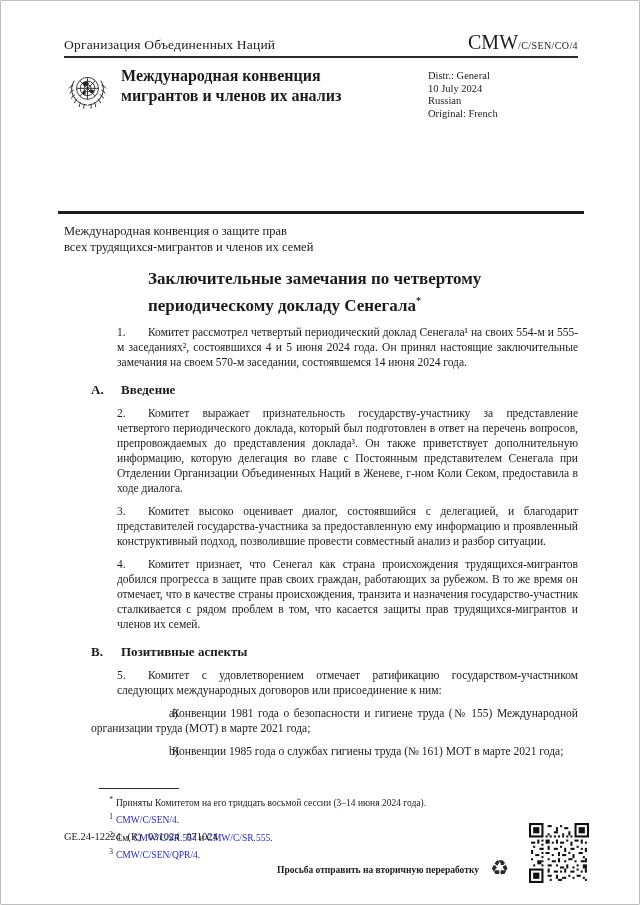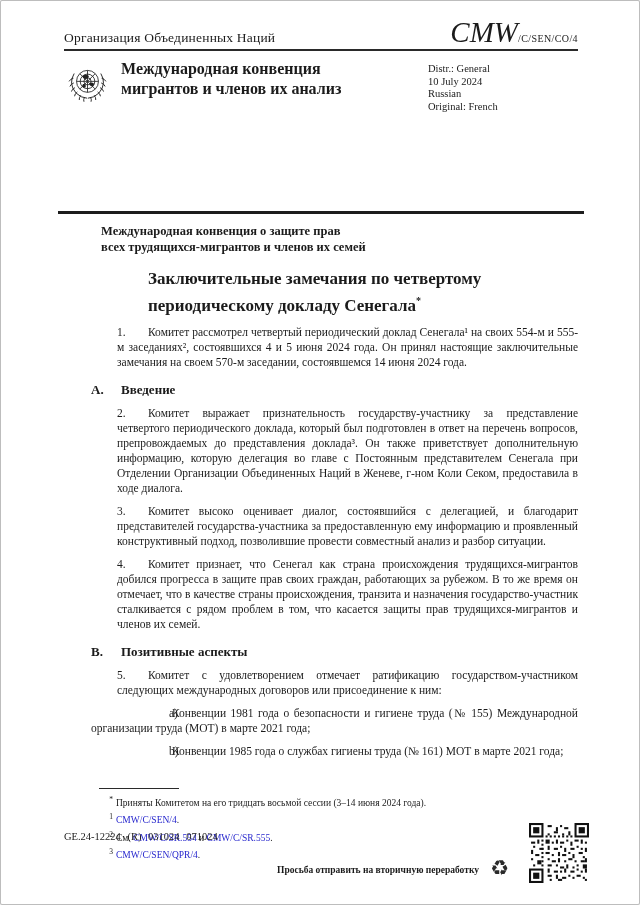--- a/index.html
+++ b/index.html
@@ -6,35 +6,35 @@
   .page {
     position:relative; width:638px; height:903px; margin:0 auto;
     background:#ffffff; border:1px solid #bdbdbd; border-radius:2px;
     font-family:"Liberation Serif","DejaVu Serif",serif; color:#1b1b1b;
     overflow:hidden;
   }
   
   .top-header { position:absolute; top:0; left:63px; right:61px; }
   .masthead {
     display:flex; justify-content:space-between; align-items:flex-end;
-    padding-top:20px; padding-bottom:3px; border-bottom:2px solid #2a2a2a;
+    padding-top:30px; padding-bottom:3px; border-bottom:2px solid #2a2a2a;
   }
   .org-name { font-size:13.5px; letter-spacing:0.2px; }
   .doc-symbol { white-space:nowrap; }
-  .doc-symbol .sym-main { font-size:29px; line-height:22px;font-style:italic; }
+  .doc-symbol .sym-main { font-size:20px; line-height:22px; }
   .doc-symbol .sym-suffix { font-size:10px; letter-spacing:0.4px; }
   .header-main { display:flex; margin-top:7px; }
   .emblem-box { width:47px; margin-top:3px; flex:0 0 auto; }
   .conv-title { flex:1 1 auto; padding-left:10px; font-weight:bold; font-size:16px; line-height:20px; padding-top:1px; }
   .distr-block { flex:0 0 150px; font-size:10.5px; line-height:12.6px; padding-top:5px; }
   
   .black-bar { position:absolute; top:210px; left:57px; right:55px; height:3px; background:#1d1d1d; }
   
   .doc-body { position:absolute; top:222px; left:63px; right:61px; }
-  .banner { font-weight:bold; font-size:12.5px; line-height:16px;margin-left:37px; }
+  .banner { font-weight:normal; font-size:12.5px; line-height:16px; }
   .page-title { margin-left:84px; margin-top:13px; font-weight:bold; font-size:17px; line-height:22px; }
   .sup { vertical-align:super; font-size:10px; }
   .para { margin:8px 0 0 53px; text-align:justify; font-size:11.5px; line-height:15px; }
   .para .pnum { display:inline-block; width:31px; }
   .para.sub { text-indent:39px;margin-left:27px; }
   .para.sub .pnum { width:42px; }
   .section-heading { margin:11px 0 3px 27px; font-weight:bold; font-size:13px; line-height:17px; }
   .section-heading .letter { display:inline-block; width:30px; }
   
   .footnote-area { position:absolute; top:787px; left:63px; right:61px; }

